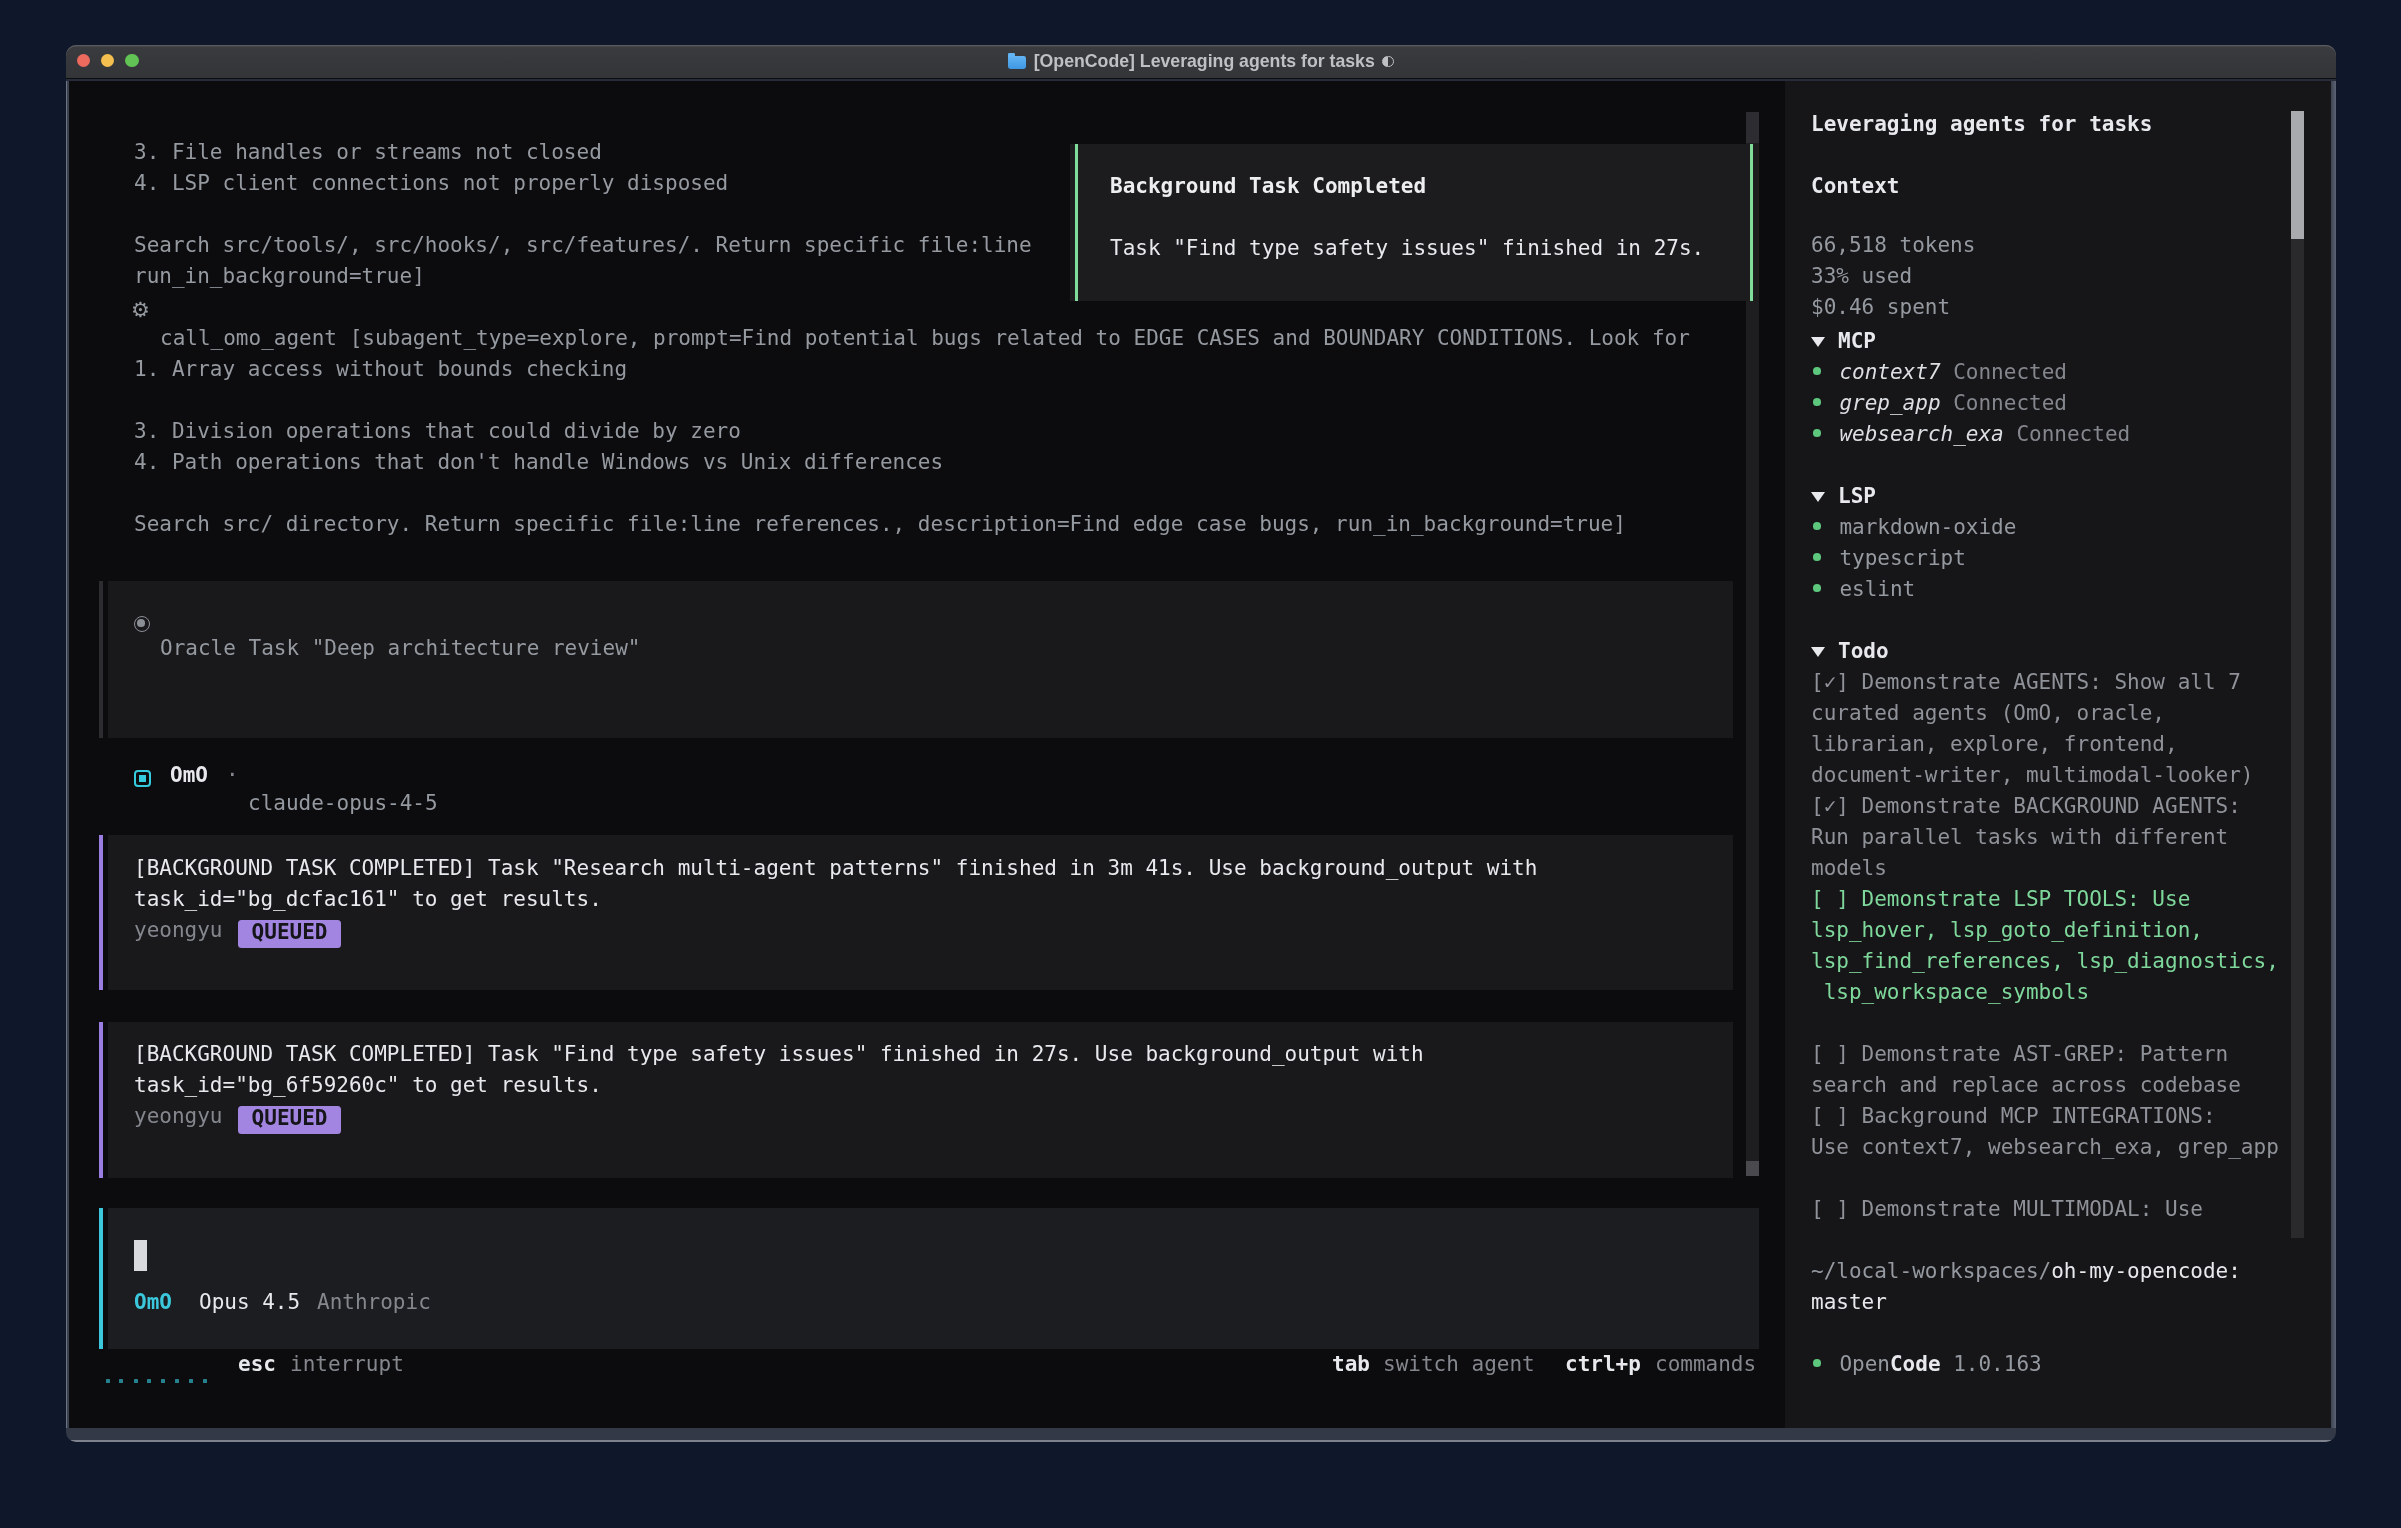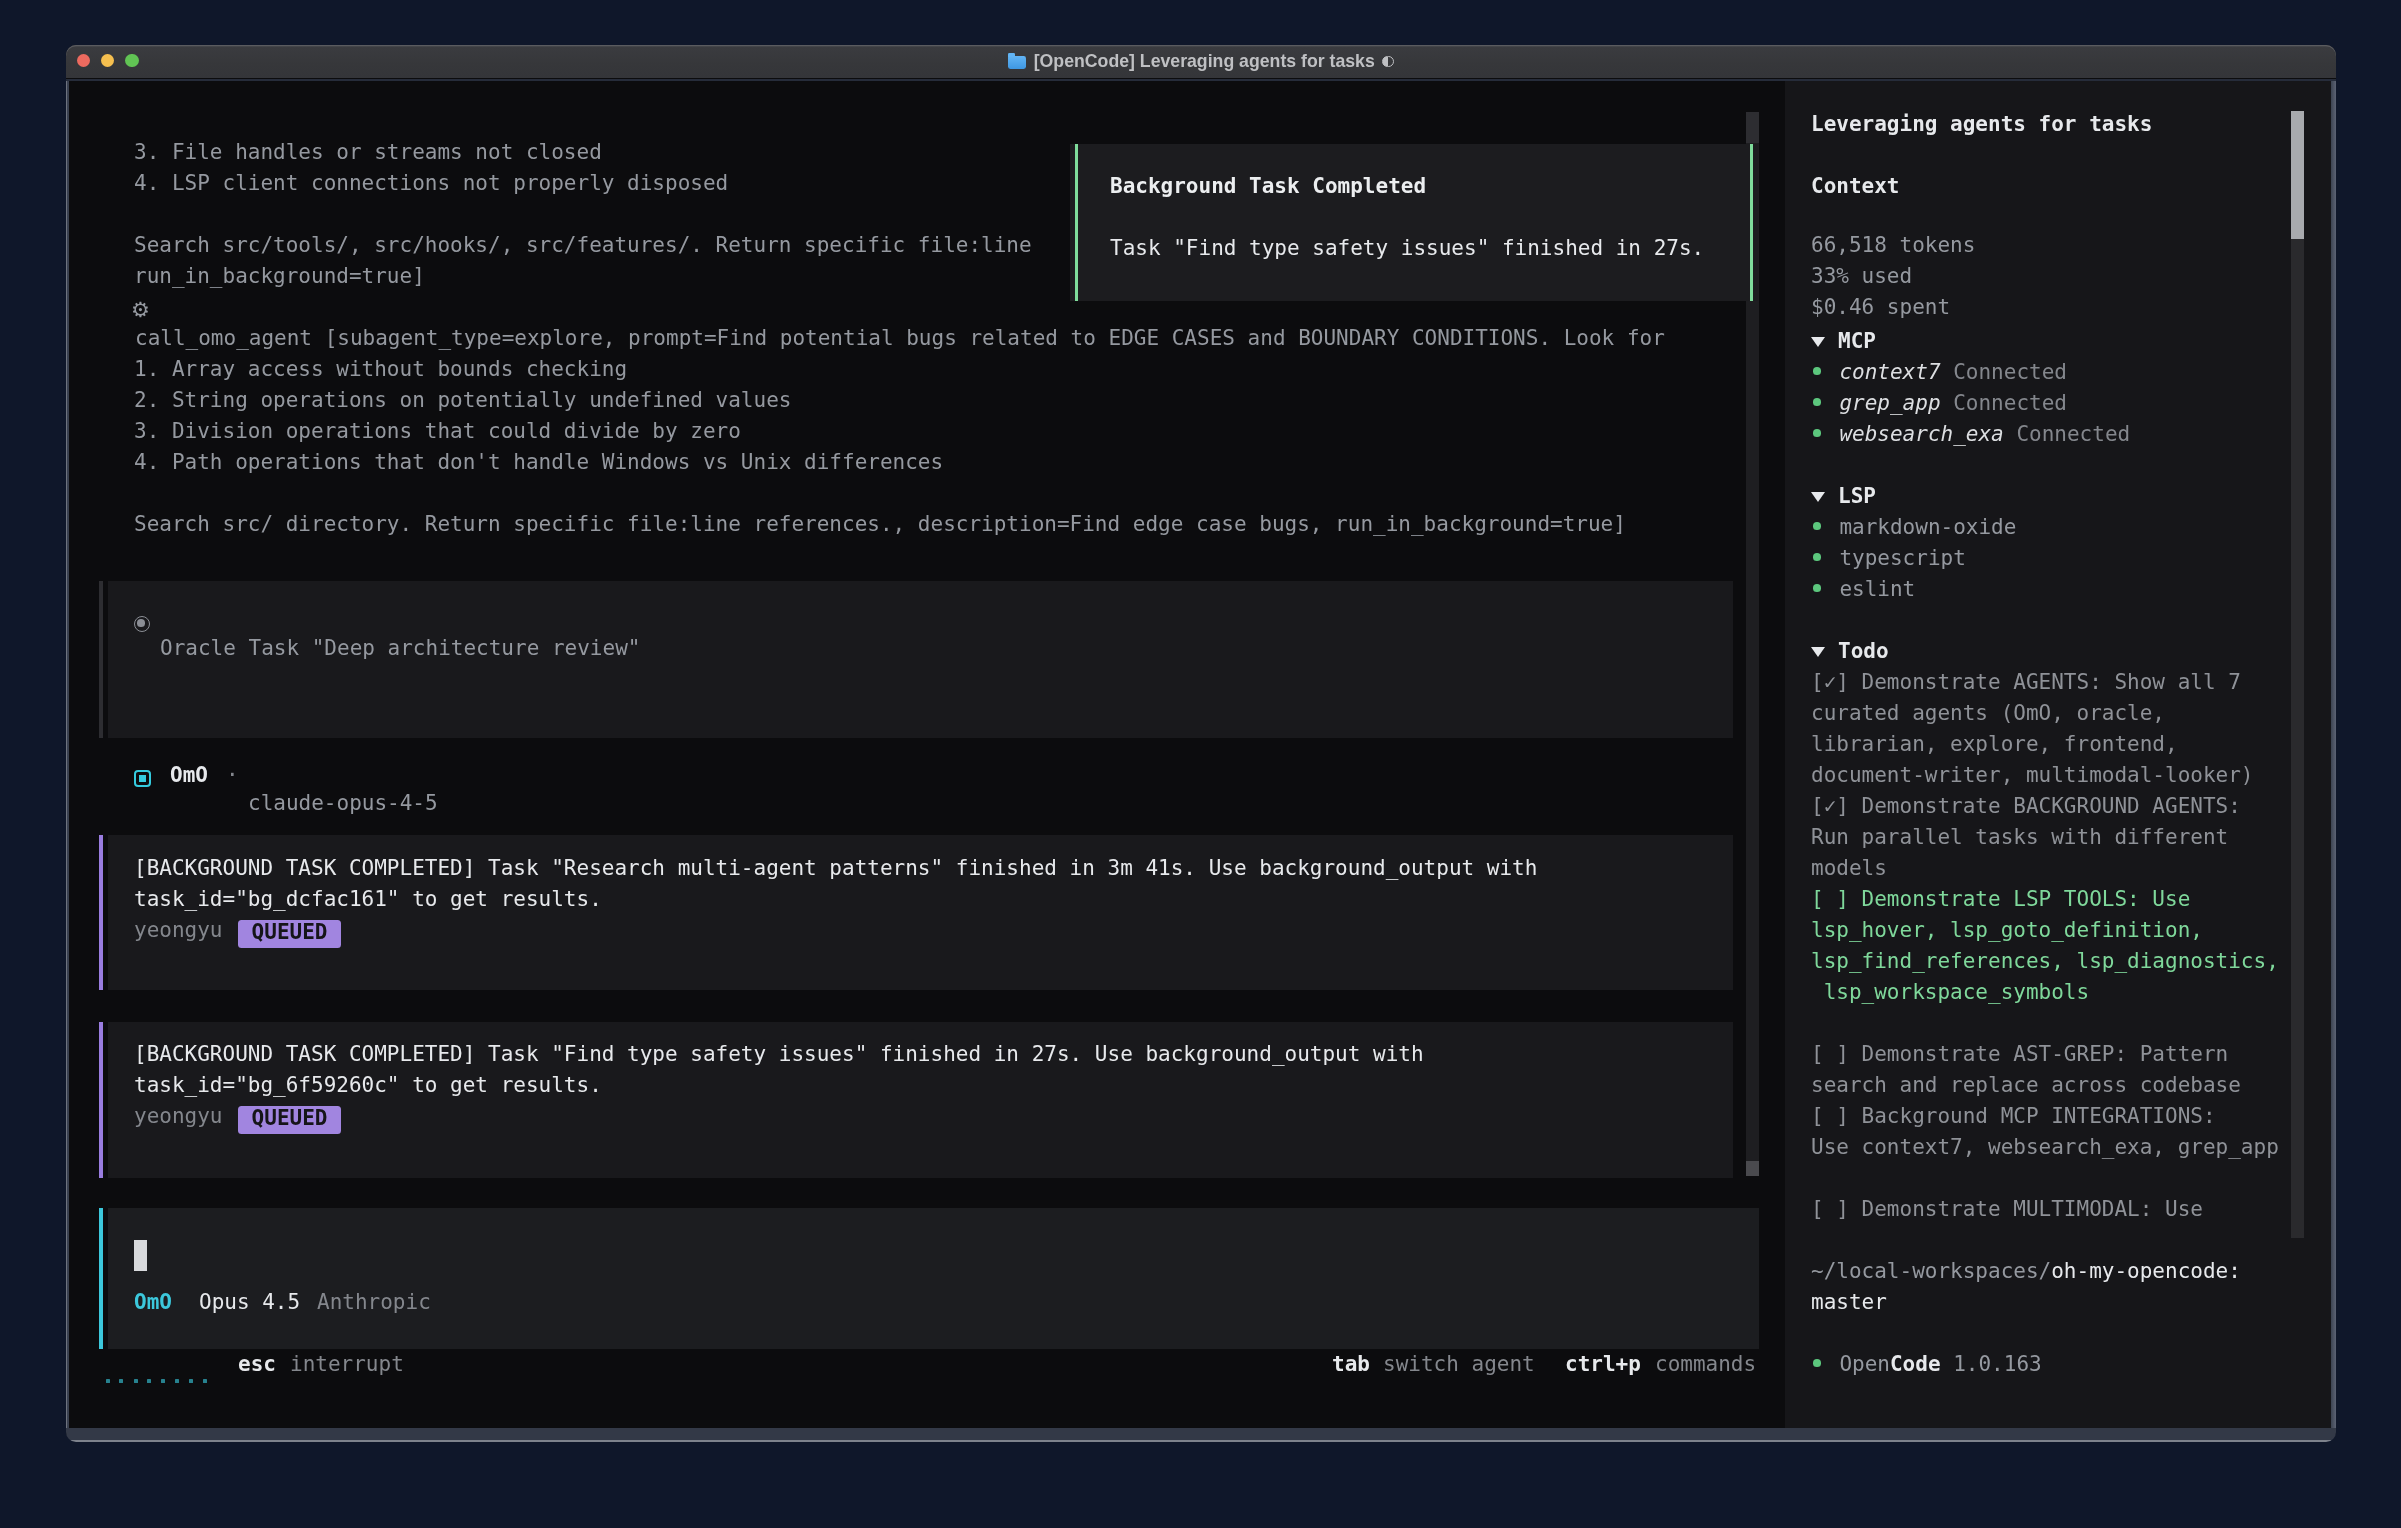--- a/index.html
+++ b/index.html
@@ -137,23 +137,22 @@
   <div class="tbdivider" style="position:absolute; left:66px; top:79px; width:2270px;"></div>
 
   <div class="main-bg"></div>
   <div class="sidebar-bg"></div>
 
   <div class="r m g" style="--r:1">3. File handles or streams not closed</div>
   <div class="r m g" style="--r:2">4. LSP client connections not properly disposed</div>
   <div class="r m g" style="--r:4">Search src/tools/, src/hooks/, src/features/. Return specific file:line</div>
   <div class="r m g" style="--r:5">run_in_background=true]</div>
   <span class="r gear" style="--r:7; left:131px">⚙</span>
-  <div class="r g" style="--r:7; left:135px">call_omo_agent [subagent_type=explore, prompt=Find potential bugs related to EDGE CASES and BOUNDARY CONDITIONS. Look for</div>
+  <div class="r g" style="--r:7; left:160px">call_omo_agent [subagent_type=explore, prompt=Find potential bugs related to EDGE CASES and BOUNDARY CONDITIONS. Look for</div>
   <div class="r m g" style="--r:8">1. Array access without bounds checking</div>
-  <div class="r m g" style="--r:9">2. String operations on potentially undefined values</div>
   <div class="r m g" style="--r:10">3. Division operations that could divide by zero</div>
   <div class="r m g" style="--r:11">4. Path operations that don't handle Windows vs Unix differences</div>
   <div class="r m g" style="--r:13">Search src/ directory. Return specific file:line references., description=Find edge case bugs, run_in_background=true]</div>
 
   <div class="box oracle-box"></div>
   <div class="vbar oracle-bar"></div>
   <span class="oracle-icon"></span>
   <div class="r g" style="--r:17; left:160px">Oracle Task "Deep architecture review"</div>
 
   <span class="omo-icon"></span>

